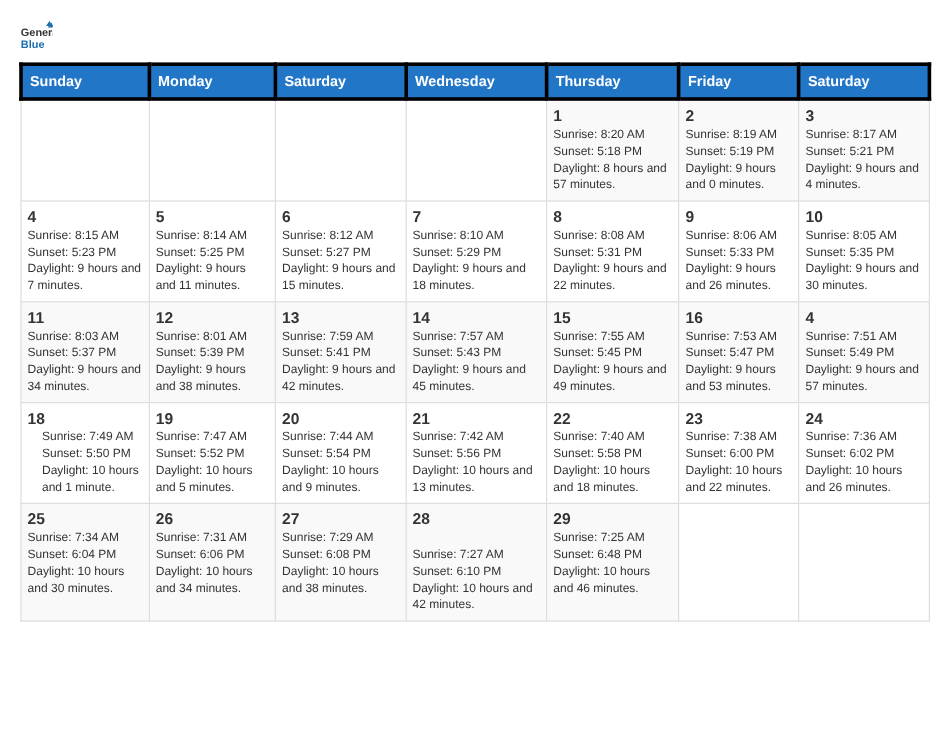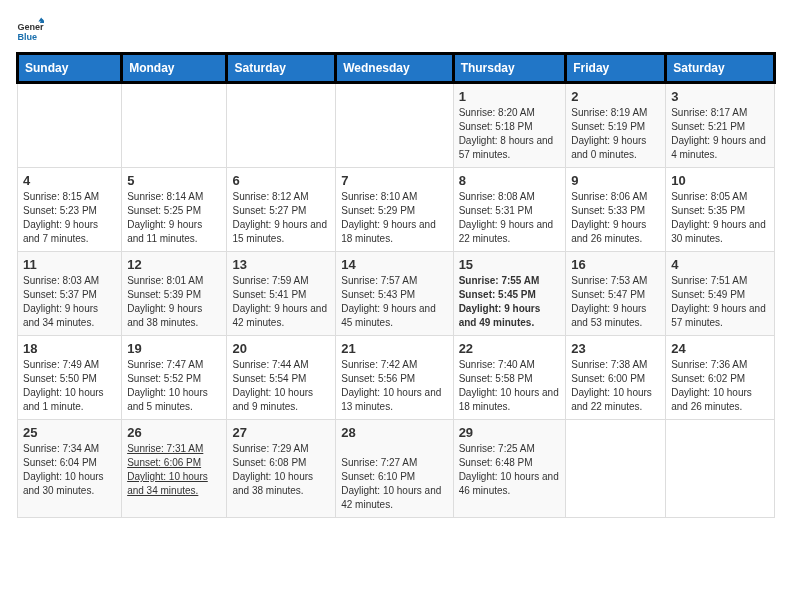--- a/index.html
+++ b/index.html
@@ -200,41 +200,41 @@
 Daylight: 9 hours and 42 minutes.</div>
         </td>
         <td>
           <div class="day-number">14</div>
           <div class="day-info" style="white-space: pre-line;">Sunrise: 7:57 AM
 Sunset: 5:43 PM
 Daylight: 9 hours and 45 minutes.</div>
         </td>
         <td>
           <div class="day-number">15</div>
-          <div class="day-info" style="white-space: pre-line; font-weight: bold;">Sunrise: 7:55 AM
+          <div class="day-info" style="white-space: pre-line;">Sunrise: 7:55 AM
 Sunset: 5:45 PM
 Daylight: 9 hours and 49 minutes.</div>
         </td>
         <td>
           <div class="day-number">16</div>
           <div class="day-info" style="white-space: pre-line;">Sunrise: 7:53 AM
 Sunset: 5:47 PM
 Daylight: 9 hours and 53 minutes.</div>
         </td>
         <td>
           <div class="day-number">4</div>
           <div class="day-info" style="white-space: pre-line;">Sunrise: 7:51 AM
 Sunset: 5:49 PM
 Daylight: 9 hours and 57 minutes.</div>
         </td>
       </tr>
       <tr>
         <td>
           <div class="day-number">18</div>
-          <div class="day-info" style="white-space: pre-line;">Sunrise: 7:49 AM
+          <div class="day-info" style="white-space: pre-line; margin-left: 12px;">Sunrise: 7:49 AM
 Sunset: 5:50 PM
 Daylight: 10 hours and 1 minute.</div>
         </td>
         <td>
           <div class="day-number">19</div>
           <div class="day-info" style="white-space: pre-line;">Sunrise: 7:47 AM
 Sunset: 5:52 PM
 Daylight: 10 hours and 5 minutes.</div>
         </td>
         <td>
@@ -270,21 +270,21 @@
       </tr>
       <tr>
         <td>
           <div class="day-number">25</div>
           <div class="day-info" style="white-space: pre-line;">Sunrise: 7:34 AM
 Sunset: 6:04 PM
 Daylight: 10 hours and 30 minutes.</div>
         </td>
         <td>
           <div class="day-number">26</div>
-          <div class="day-info" style="white-space: pre-line; text-decoration: underline;">Sunrise: 7:31 AM
+          <div class="day-info" style="white-space: pre-line;">Sunrise: 7:31 AM
 Sunset: 6:06 PM
 Daylight: 10 hours and 34 minutes.</div>
         </td>
         <td>
           <div class="day-number">27</div>
           <div class="day-info" style="white-space: pre-line;">Sunrise: 7:29 AM
 Sunset: 6:08 PM
 Daylight: 10 hours and 38 minutes.</div>
         </td>
         <td>

